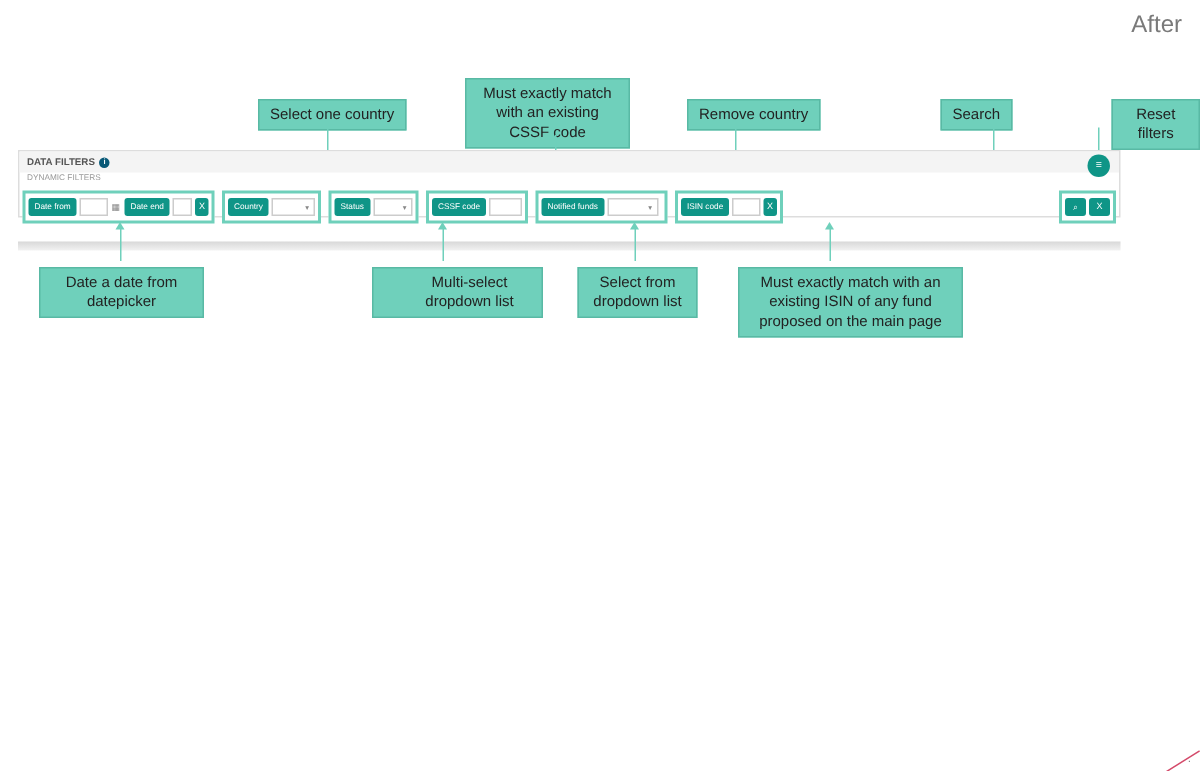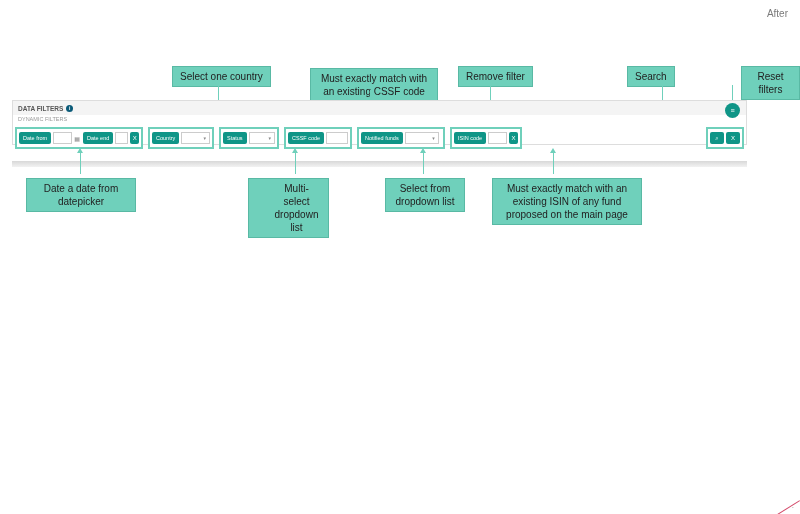--- a/index.html
+++ b/index.html
@@ -2,21 +2,21 @@
 <html><head>
 <meta charset="utf-8">
 <style>
   * { margin: 0; padding: 0; box-sizing: border-box; }
   body { font-family: Arial, sans-serif; width: 800px; height: 514px; background: #fff; position: relative; overflow: hidden; }
 
   .title { position: absolute; top: 6px; right: 12px; text-align: right; }
   .title h1 { font-size: 17px; font-weight: bold; }
   .t-grey { color: #7a7a7a; }
   .t-teal { color: #008080; }
-  .subtitle { font-size: 10px; color: #7a7a7a; margin-top: 2px; }
+  .subtitle { font-size: 16px; color: #7a7a7a; margin-top: 2px; }
 
   .callout { position: absolute; background: #6fd0bb; color: #222; font-size: 10px; padding: 3px 7px; text-align: center; line-height: 1.3; border: 1px solid #59b9a4; }
   .arrow-down { position: absolute; width: 1px; background: #6fd0bb; }
   .arrow-down::after { content: ""; position: absolute; bottom: -4px; left: -3px; border-left: 3.5px solid transparent; border-right: 3.5px solid transparent; border-top: 5px solid #6fd0bb; }
   .arrow-up { position: absolute; width: 1px; background: #6fd0bb; }
   .arrow-up::after { content: ""; position: absolute; top: -4px; left: -3px; border-left: 3.5px solid transparent; border-right: 3.5px solid transparent; border-bottom: 5px solid #6fd0bb; }
 
   .panel { position: absolute; top: 100px; left: 12px; width: 735px; height: 45px; border: 1px solid #ddd; background: #fff; font-size: 6px; color: #666; }
   .panel-header { background: #f4f4f4; height: 14px; padding: 2px 5px; display: flex; align-items: center; gap: 3px; color: #555; font-size: 6.5px; font-weight: bold; }
   .info-icon { display: inline-flex; width: 7px; height: 7px; background: #0a5a78; color: #fff; border-radius: 50%; font-size: 5px; align-items: center; justify-content: center; font-weight: bold; }
@@ -41,24 +41,24 @@
 </head>
 <body>
 
 <div class="title">
   <div class="subtitle">After</div>
 </div>
 
 <div class="callout" style="top:66px; left:172px;">Select one country</div>
 <div class="arrow-down" style="top:85px; left:218px; height:38px;"></div>
 
-<div class="callout" style="top:68px; left:310px; width:128px;">Must exactly match with an existing CSSF code</div>
+<div class="callout" style="top:52px; left:310px; width:110px;">Must exactly match with an existing CSSF code</div>
 <div class="arrow-down" style="top:90px; left:370px; height:33px;"></div>
 
-<div class="callout" style="top:66px; left:458px;">Remove filter</div>
+<div class="callout" style="top:66px; left:458px;">Remove country</div>
 <div class="arrow-down" style="top:85px; left:490px; height:38px;"></div>
 
 <div class="callout" style="top:66px; left:627px;">Search</div>
 <div class="arrow-down" style="top:85px; left:662px; height:16px;"></div>
 <div class="arrow-down" style="top:104px; left:717px; height:19px;"></div>
 
 <div class="callout" style="top:66px; left:693px;margin-left:48px;">Reset filters</div>
 <div class="arrow-down" style="top:85px; left:732px; height:38px;"></div>
 
 <div class="panel">
@@ -128,21 +128,21 @@
     <span class="action-btn" style="width:14px;">X</span>
   </div>
 </div>
 
 <div class="shadow-bar"></div>
 
 <div class="arrow-up" style="top:152px; left:80px; height:22px;"></div>
 <div class="callout" style="top:178px; left:26px; width:110px;">Date a date from datepicker</div>
 
 <div class="arrow-up" style="top:152px; left:295px; height:22px;"></div>
-<div class="callout" style="top:178px; left:248px; width:81px;padding-left:23px;">Multi-select dropdown list</div>
+<div class="callout" style="top:178px; left:248px; width:114px;padding-left:23px;">Multi-select dropdown list</div>
 
 <div class="arrow-up" style="top:152px; left:423px; height:22px;"></div>
 <div class="callout" style="top:178px; left:385px; width:80px;text-align:center;">Select from dropdown list</div>
 
 <div class="arrow-up" style="top:152px; left:553px; height:22px;"></div>
 <div class="callout" style="top:178px; left:492px; width:150px;">Must exactly match with an existing ISIN of any fund proposed on the main page</div>
 
 <div class="red-line"></div>
 <div class="slide-num">.</div>
 

